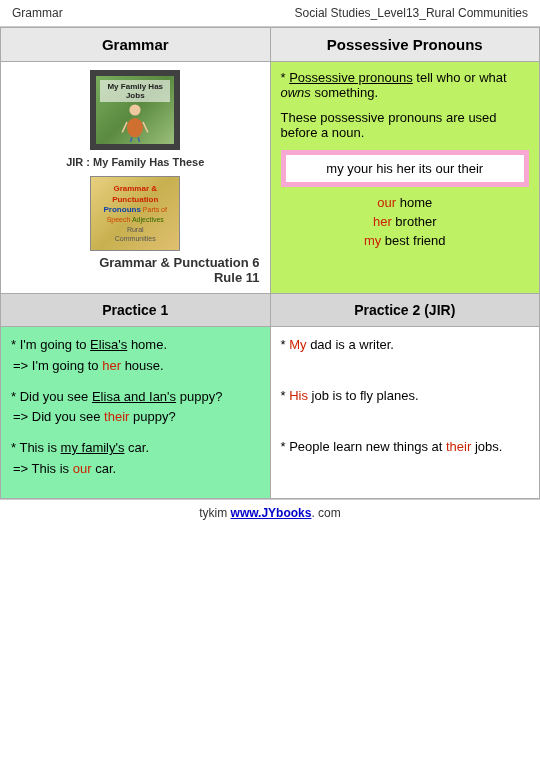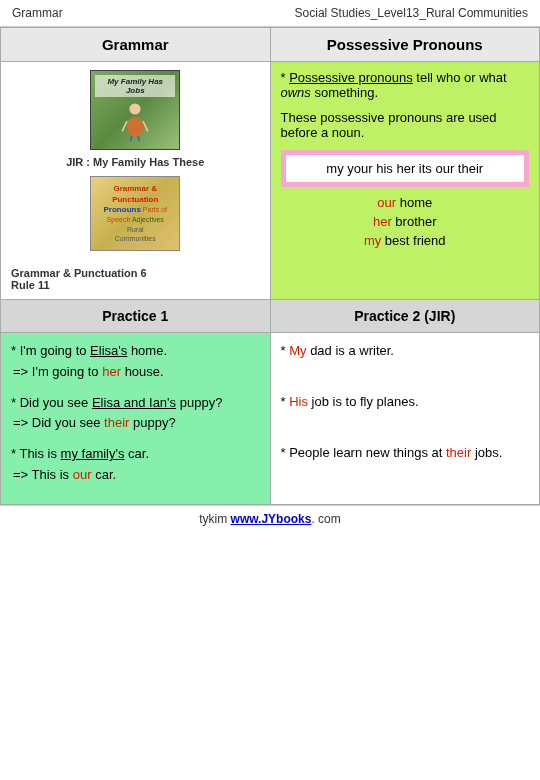--- a/index.html
+++ b/index.html
@@ -69,31 +69,30 @@
       vertical-align: top;
       padding: 12px 10px;
       background: #fff;
       font-size: 13px;
       margin-top: 48px;
     }
     .book-img {
       width: 90px;
       height: 80px;
       background: #8aad6e;
-      border: 1px solid #404040;
+      border: 6px solid #404040;
       margin: 0 auto 6px auto;
       display: flex;
       align-items: center;
       justify-content: center;
       font-size: 9px;
       color: #fff;
       text-align: center;
       position: relative;
       overflow: hidden;
-      font-style: italic;
     }
     .book-img-inner {
       width: 100%;
       height: 100%;
       background: linear-gradient(135deg, #7aad5e 0%, #5a8a40 50%, #9bbf7a 100%);
       display: flex;
       flex-direction: column;
       align-items: center;
       justify-content: flex-start;
       padding: 4px;
@@ -167,25 +166,25 @@
     }
     .footer a { color: #0000cc; text-decoration: underline; font-weight: bold; }
     .jir-caption {
       font-size: 11px;
       font-weight: bold;
       color: #333;
       margin-top: 4px;
       text-align: center;
     }
     .grammar-caption {
-      font-size: 11px;
-      font-weight: bold;
-      color: #333;
-      margin-top: 16px;
-      text-align: left;
+      font-size: 13px;
+      font-weight: bold;
+      color: #333;
+      margin-top: 4px;
+      text-align: right;
     }
     .pronoun-example {
       margin: 4px 0;
       font-size: 13px;
     }
     .practice-item {
       margin-bottom: 10px;
       line-height: 1.6;
     }
     .arrow { margin-left: 2px; }

